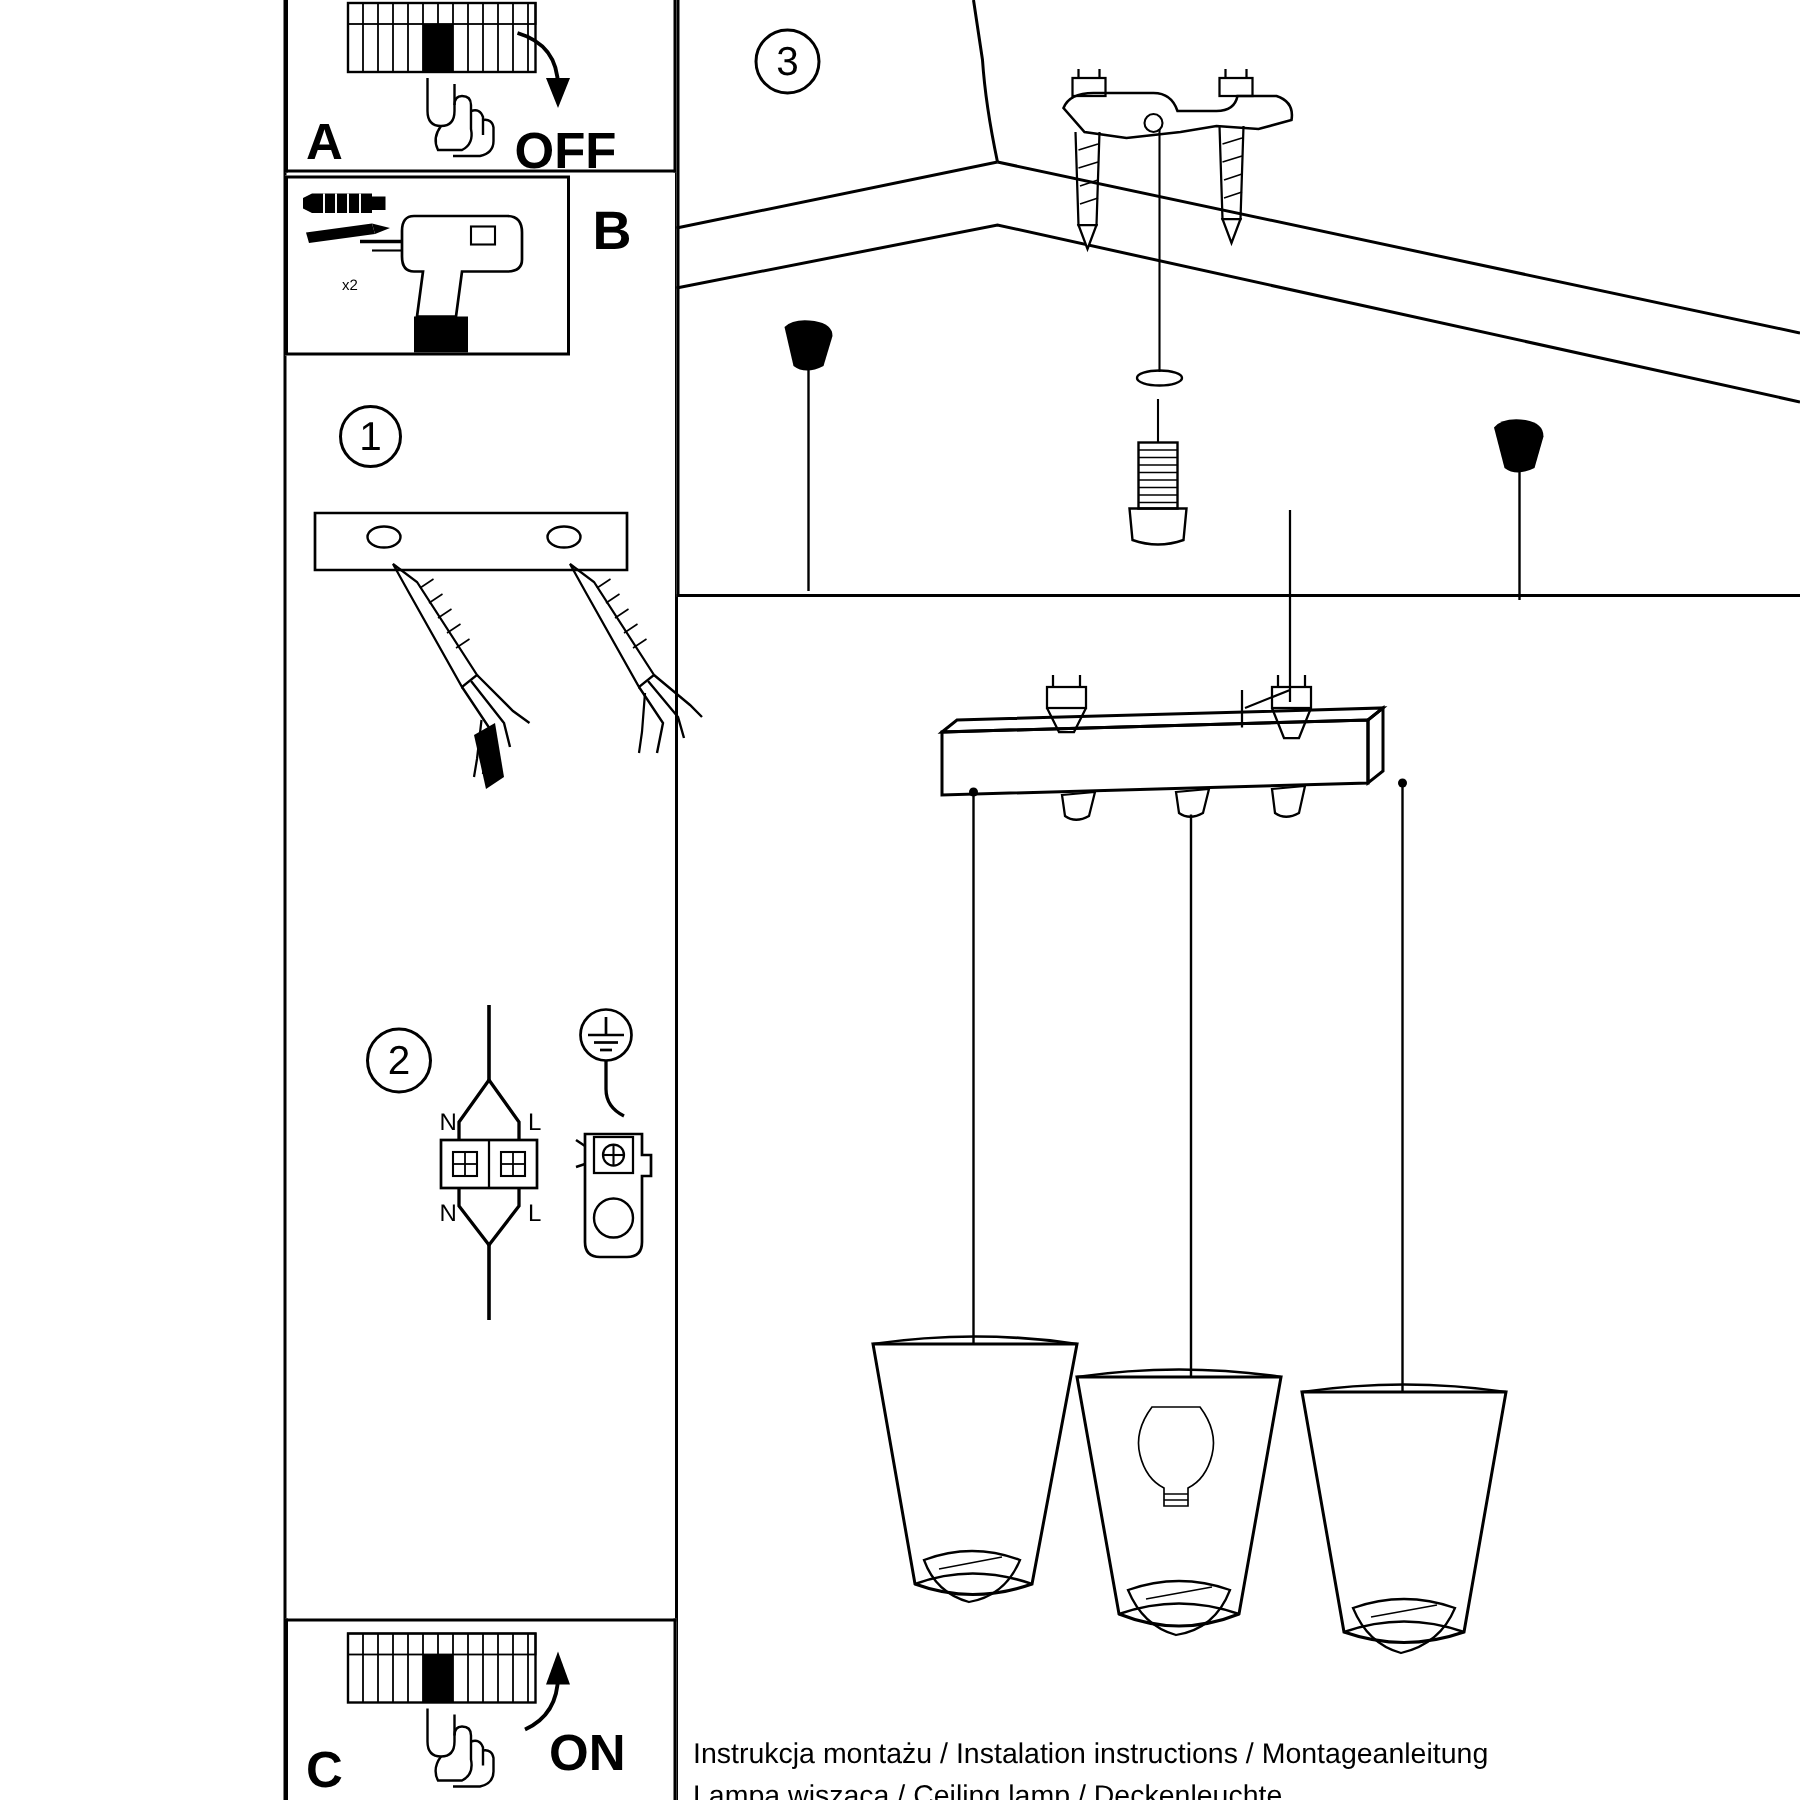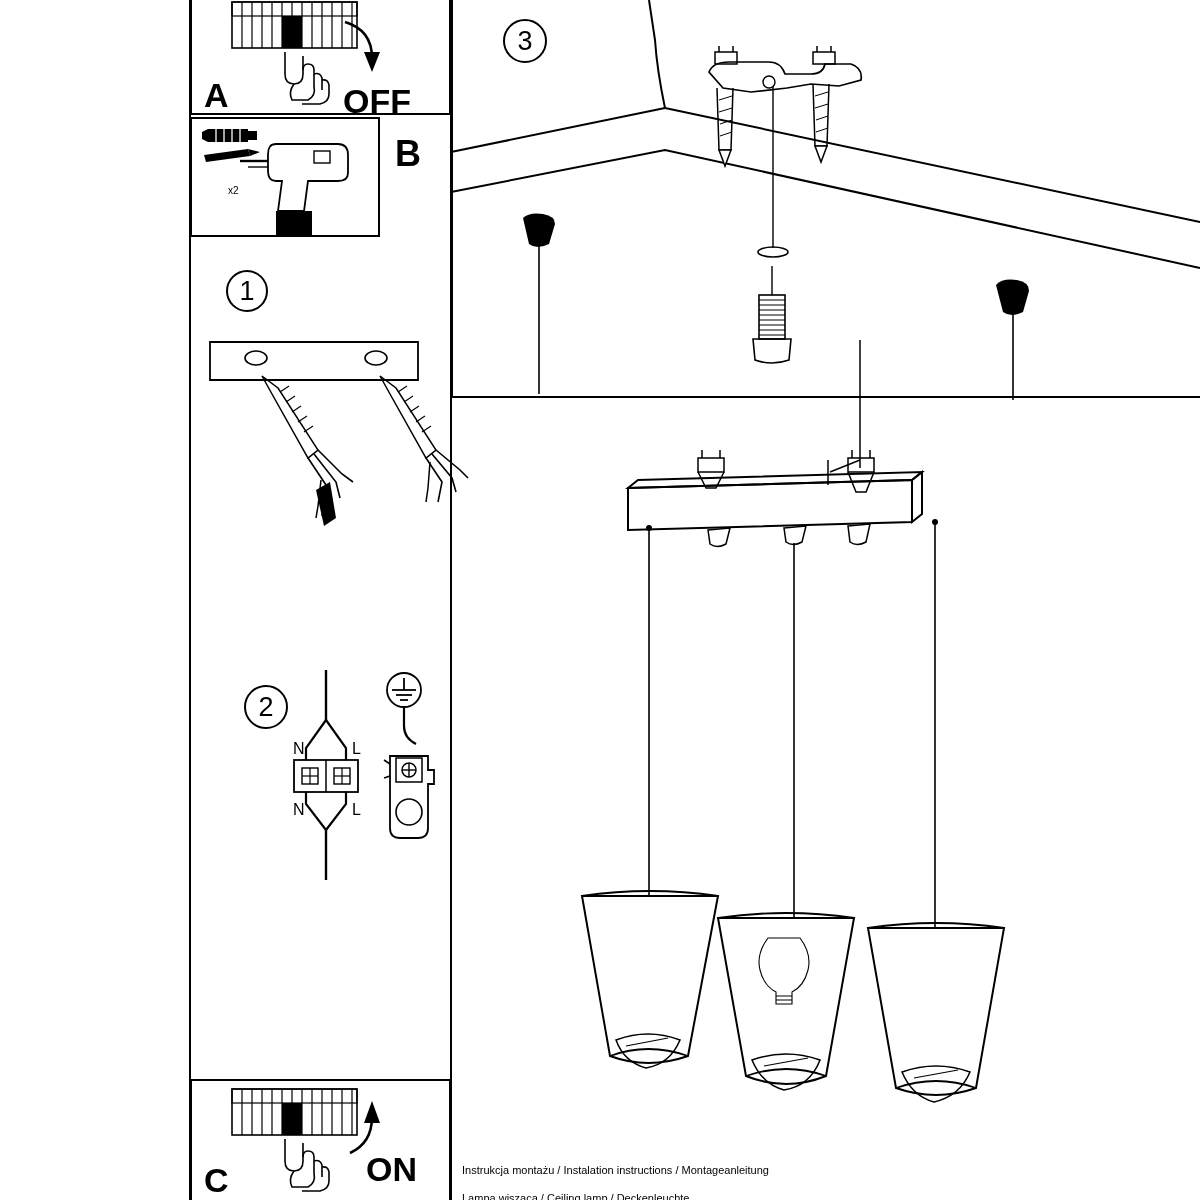--- a/index.html
+++ b/index.html
@@ -37,21 +37,21 @@
     border-radius: 50%;
     box-sizing: border-box;
     display: flex;
     align-items: center;
     justify-content: center;
     font-size: 27px;
     background: #fff;
   }
   .cap {
     position: absolute;
-    font-size: 11px;
+    font-size: 19px;
     line-height: 20px;
     white-space: nowrap;
   }
   svg { position: absolute; overflow: visible; }
   .sv { fill: none; stroke: #000; }
   .small { font-size: 10px; }
 </style>
 </head>
 <body>
 

